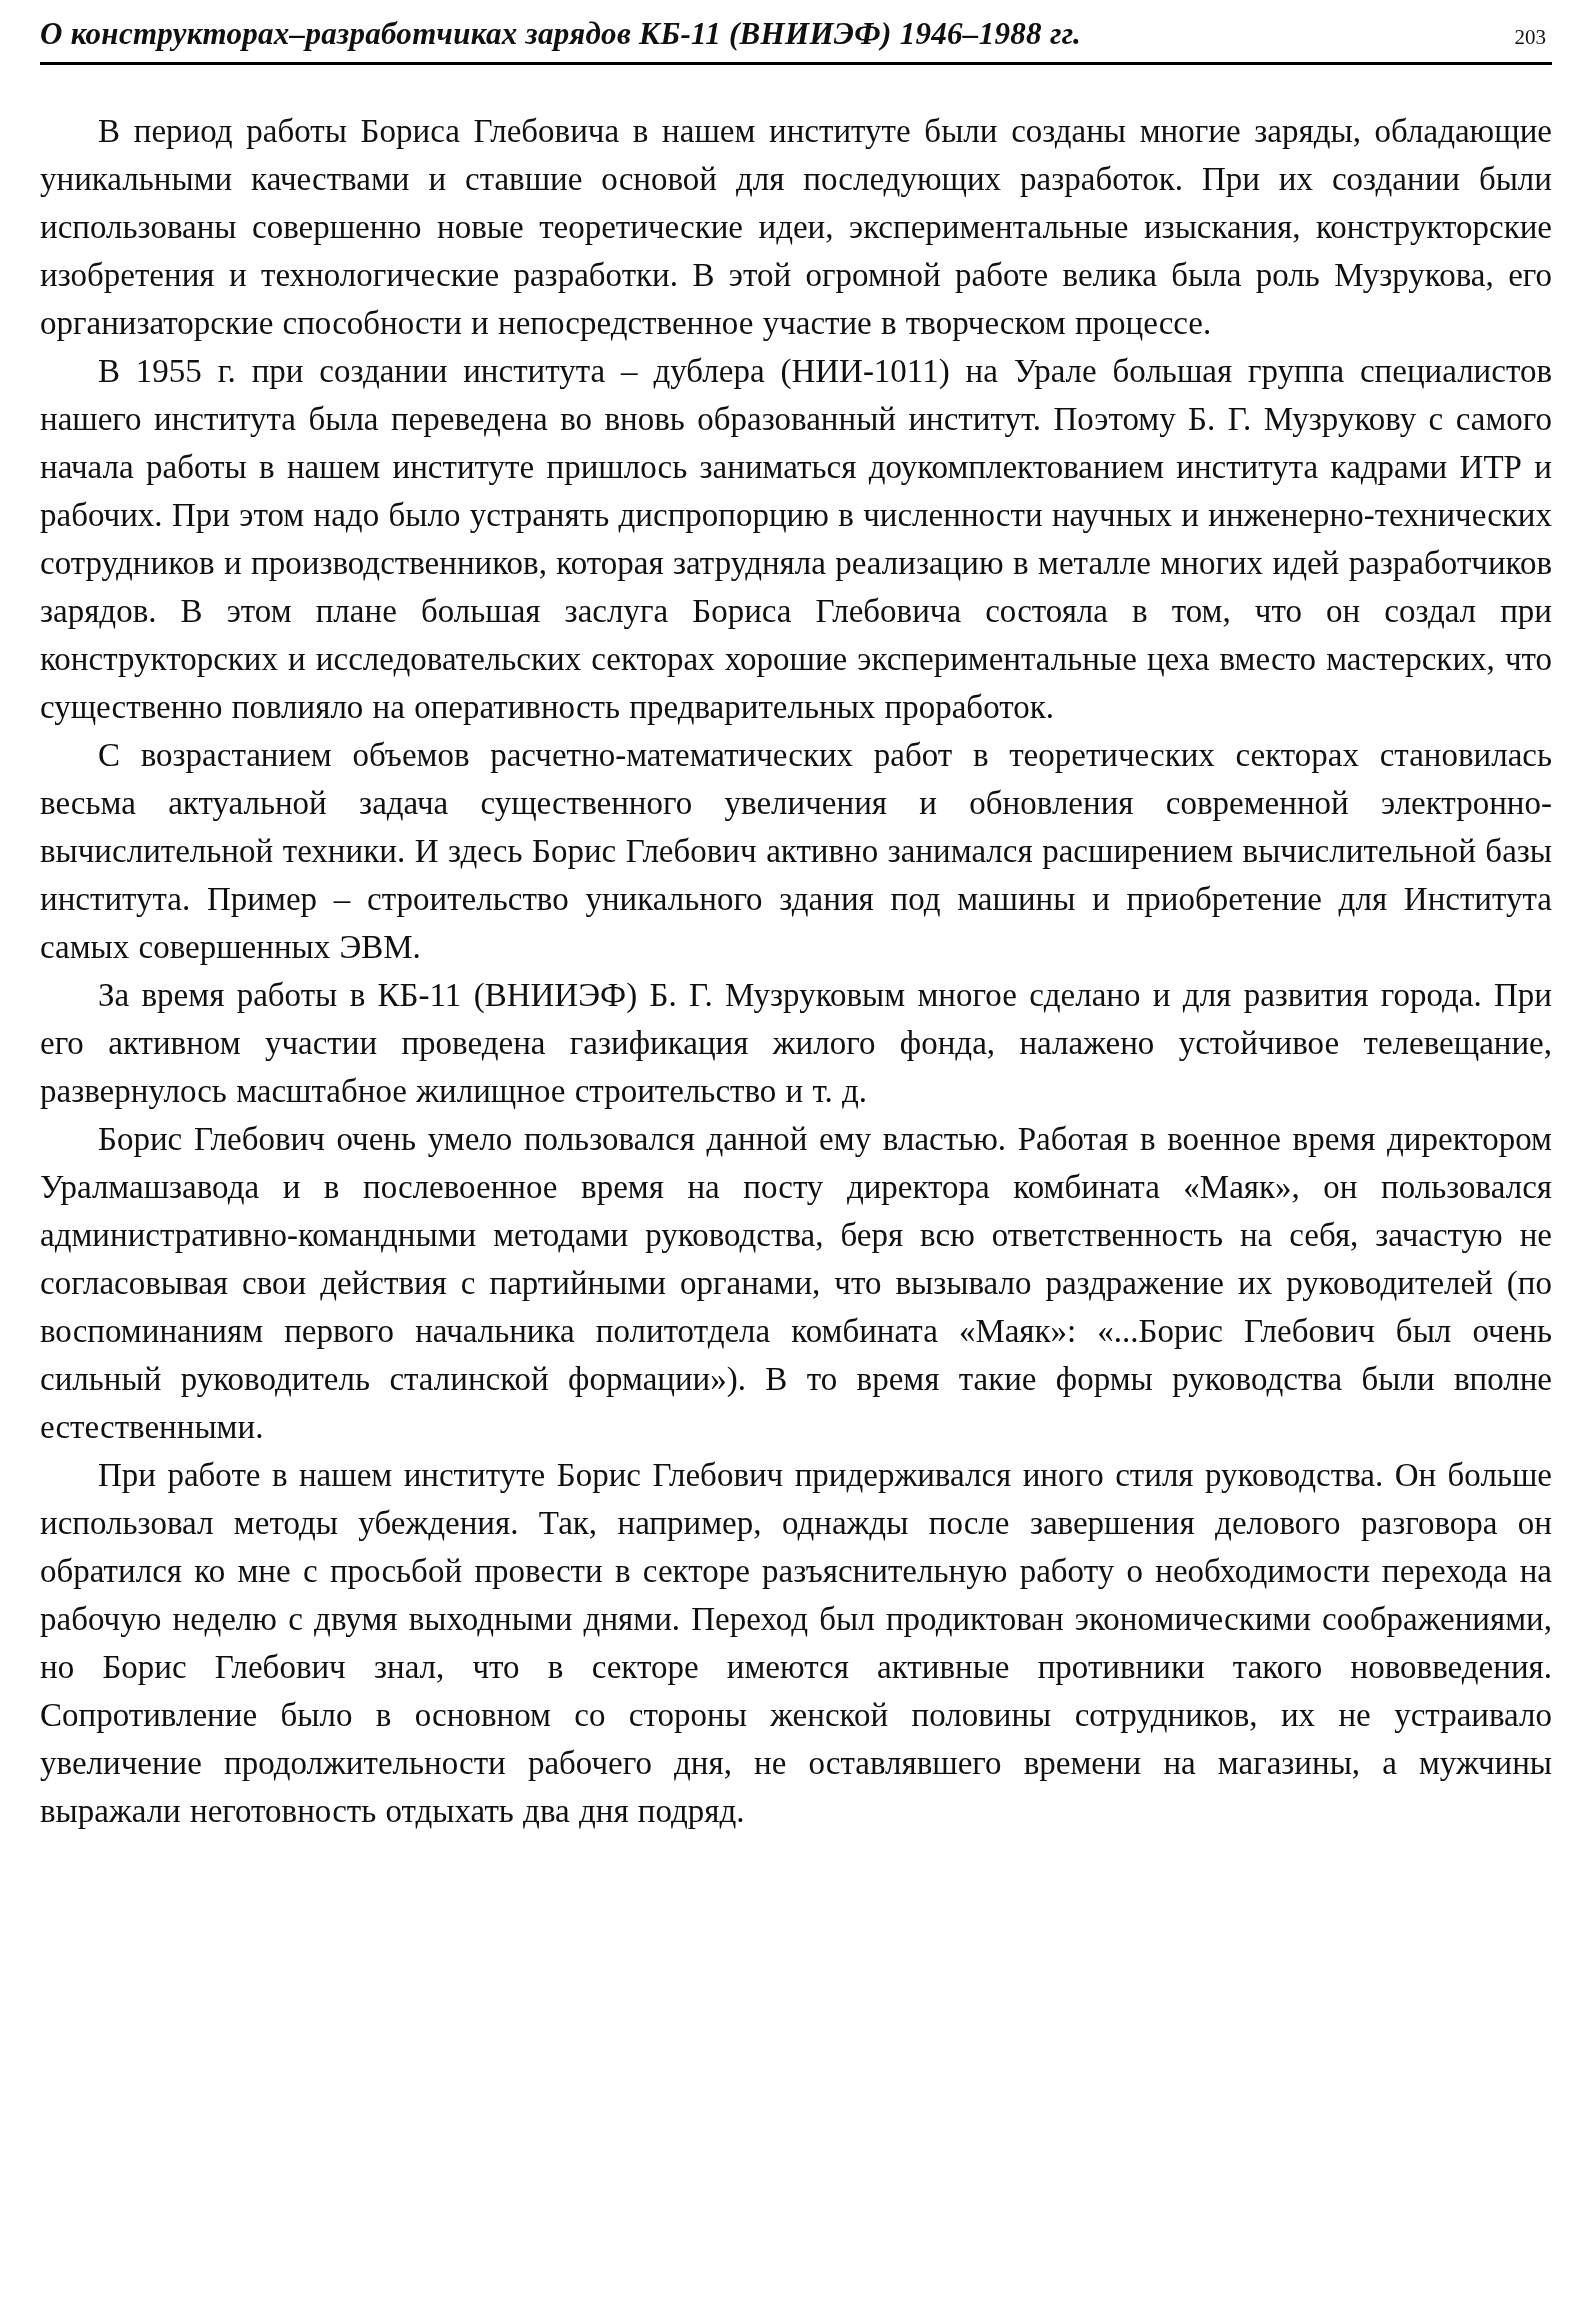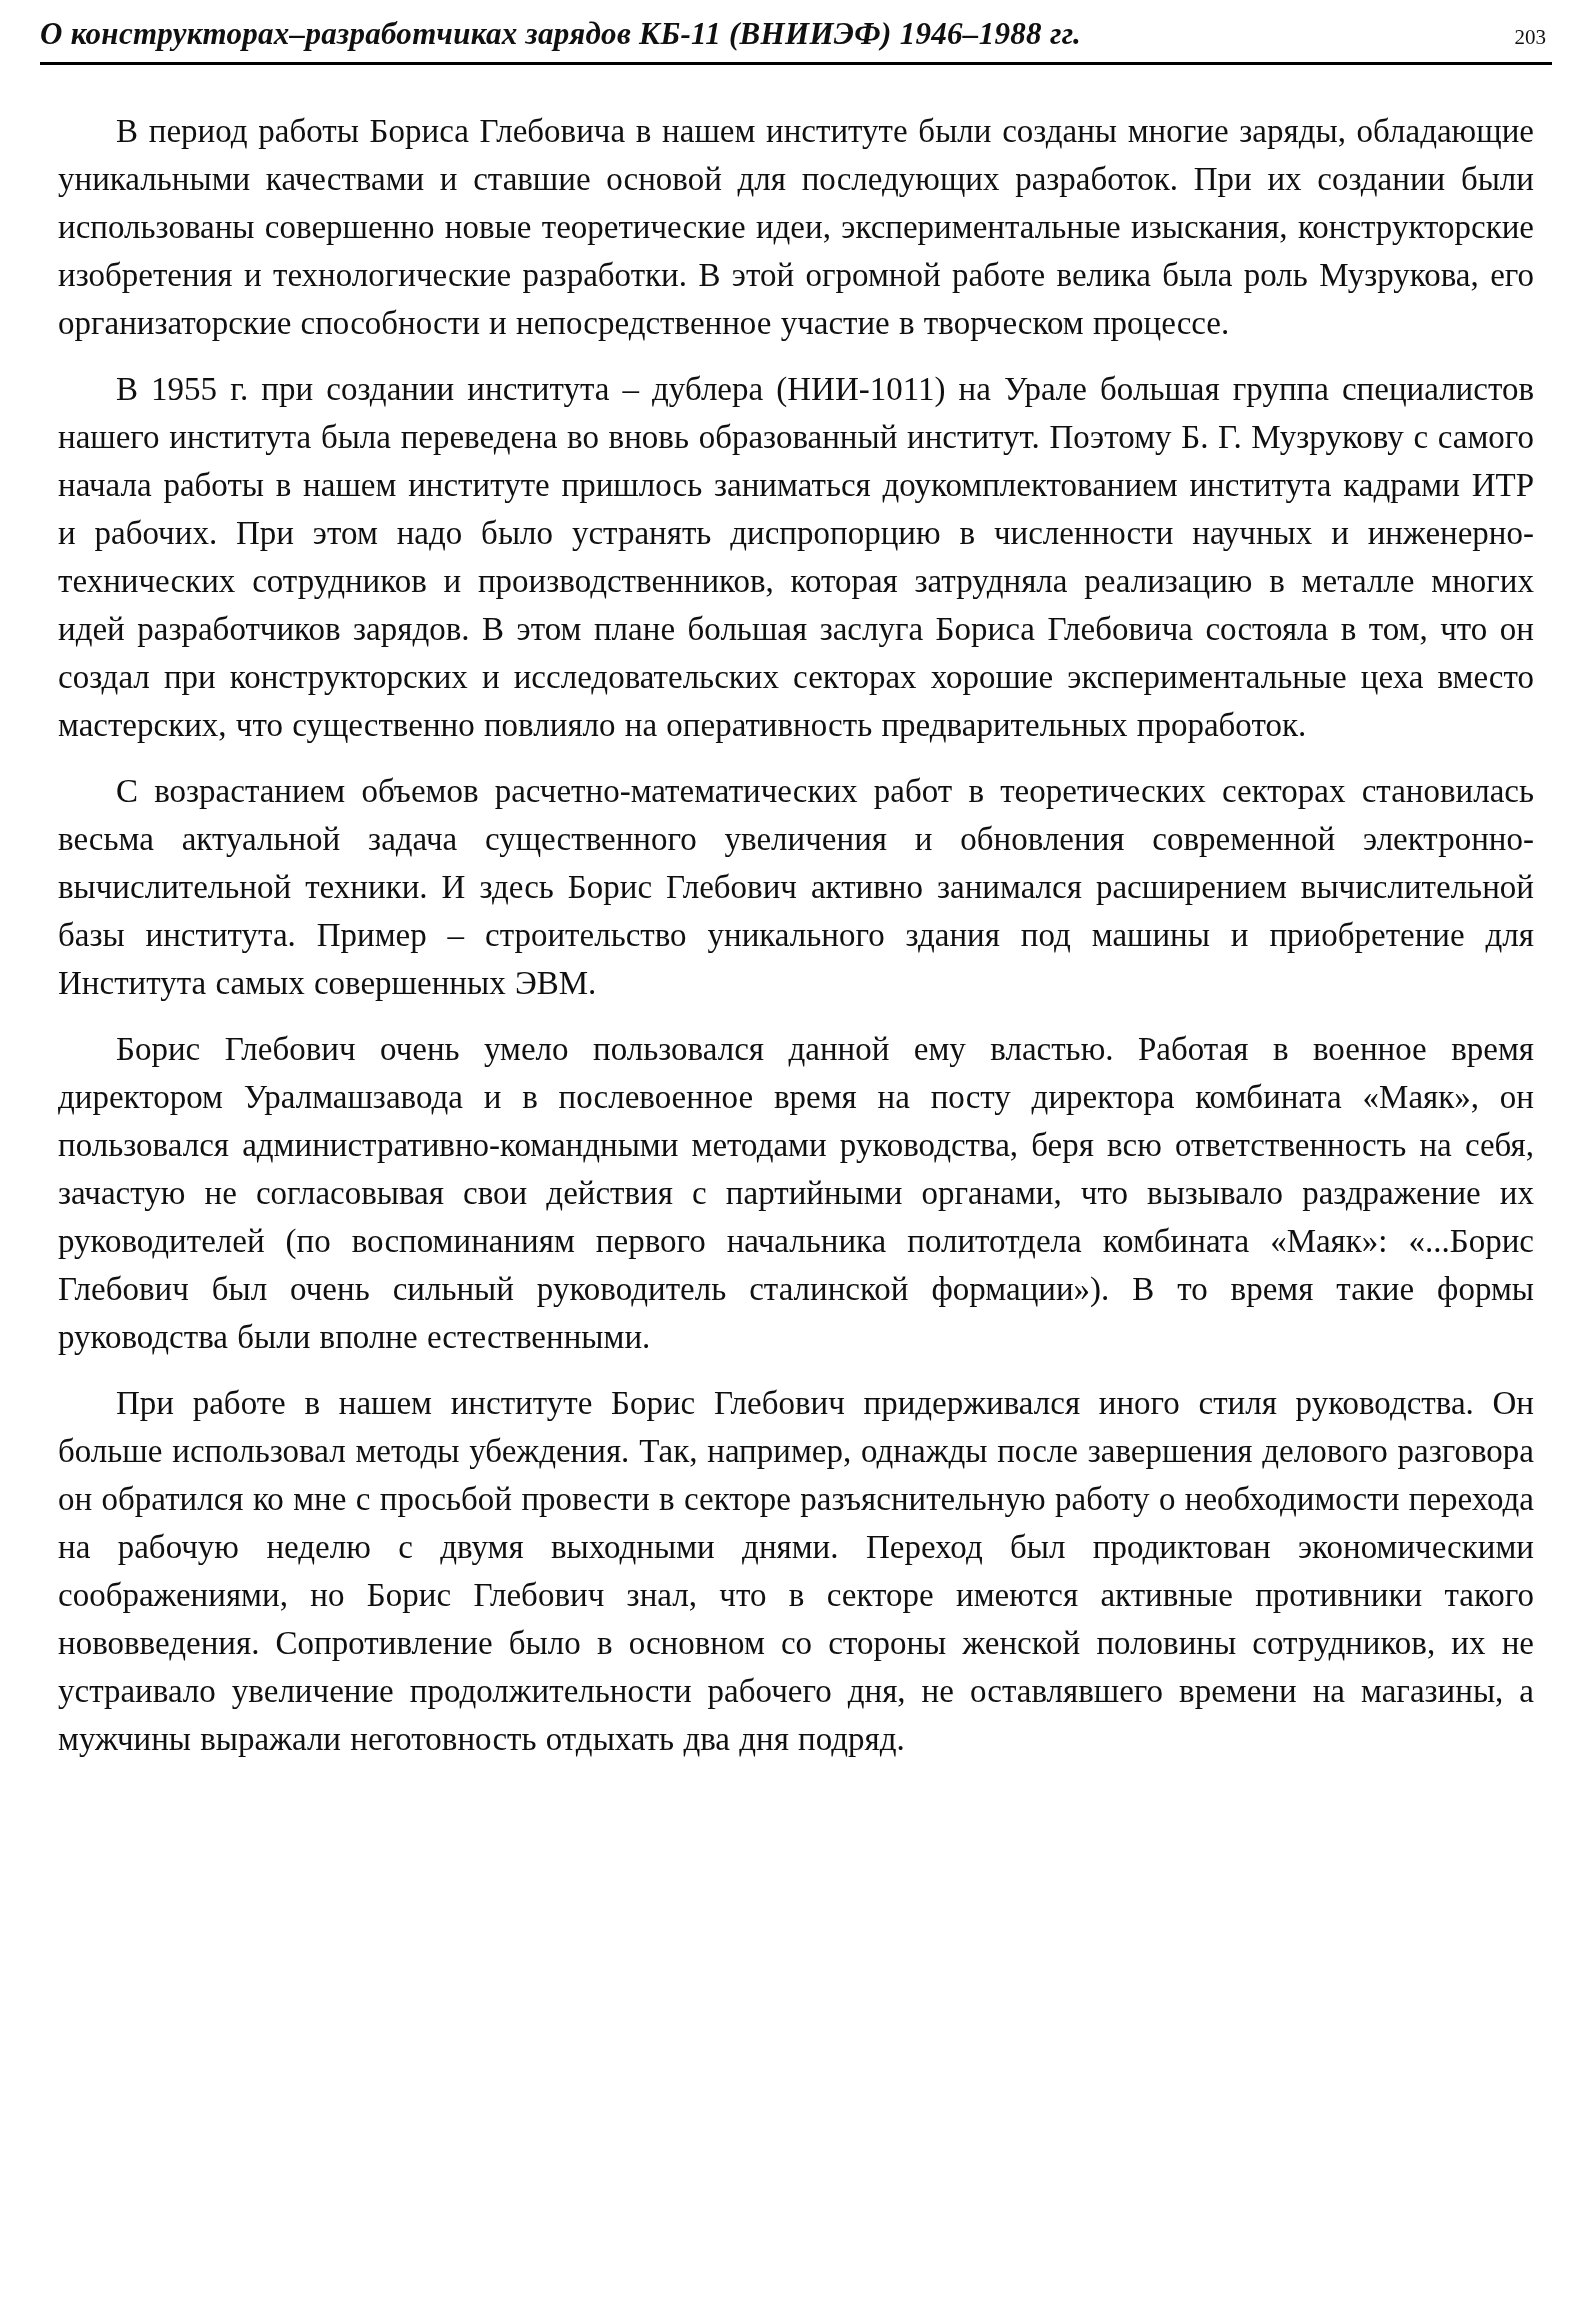--- a/index.html
+++ b/index.html
@@ -35,37 +35,38 @@
   }
   .page-number {
     font-size: 21px;
     font-weight: normal;
     padding-right: 6px;
   }
   .text-body {
     margin-top: 42px;
   }
   .text-body p {
-    margin: 18px;
+    margin: 0;
     font-size: 33px;
     line-height: 48px;
     text-align: justify;
     text-indent: 58px;
     word-spacing: 1px;
   }
 </style>
 </head>
 <body>
 
 <div class="page">
   <div class="running-header">
     <span class="running-title">О конструкторах–разработчиках зарядов КБ-11 (ВНИИЭФ) 1946–1988 гг.</span>
     <span class="page-number">203</span>
   </div>
   <div class="text-body">
       <p>В период работы Бориса Глебовича в нашем институте были созданы многие заряды, обладающие уникальными качествами и ставшие основой для последующих разработок. При их создании были использованы совершенно новые теоретические идеи, экспериментальные изыскания, конструкторские изобретения и технологические разработки. В этой огромной работе велика была роль Музрукова, его организаторские способности и непосредственное участие в творческом процессе.</p>
       <p>В 1955 г. при создании института – дублера (НИИ-1011) на Урале большая группа специалистов нашего института была переведена во вновь образованный институт. Поэтому Б. Г. Музрукову с самого начала работы в нашем институте пришлось заниматься доукомплектованием института кадрами ИТР и рабочих. При этом надо было устранять диспропорцию в численности научных и инженерно-технических сотрудников и производственников, которая затрудняла реализацию в металле многих идей разработчиков зарядов. В этом плане большая заслуга Бориса Глебовича состояла в том, что он создал при конструкторских и исследовательских секторах хорошие экспериментальные цеха вместо мастерских, что существенно повлияло на оперативность предварительных проработок.</p>
       <p>С возрастанием объемов расчетно-математических работ в теоретических секторах становилась весьма актуальной задача существенного увеличения и обновления современной электронно-вычислительной техники. И здесь Борис Глебович активно занимался расширением вычислительной базы института. Пример – строительство уникального здания под машины и приобретение для Института самых совершенных ЭВМ.</p>
+      <p>За время работы в КБ-11 (ВНИИЭФ) Б. Г. Музруковым многое сделано и для развития города. При его активном участии проведена газификация жилого фонда, налажено устойчивое телевещание, развернулось масштабное жилищное строительство и т. д.</p>
       <p>Борис Глебович очень умело пользовался данной ему властью. Работая в военное время директором Уралмашзавода и в послевоенное время на посту директора комбината «Маяк», он пользовался административно-командными методами руководства, беря всю ответственность на себя, зачастую не согласовывая свои действия с партийными органами, что вызывало раздражение их руководителей (по воспоминаниям первого начальника политотдела комбината «Маяк»: «...Борис Глебович был очень сильный руководитель сталинской формации»). В то время такие формы руководства были вполне естественными.</p>
       <p>При работе в нашем институте Борис Глебович придерживался иного стиля руководства. Он больше использовал методы убеждения. Так, например, однажды после завершения делового разговора он обратился ко мне с просьбой провести в секторе разъяснительную работу о необходимости перехода на рабочую неделю с двумя выходными днями. Переход был продиктован экономическими соображениями, но Борис Глебович знал, что в секторе имеются активные противники такого нововведения. Сопротивление было в основном со стороны женской половины сотрудников, их не устраивало увеличение продолжительности рабочего дня, не оставлявшего времени на магазины, а мужчины выражали неготовность отдыхать два дня подряд.</p>
     </div>
 </div>
 
 
 </body></html>

